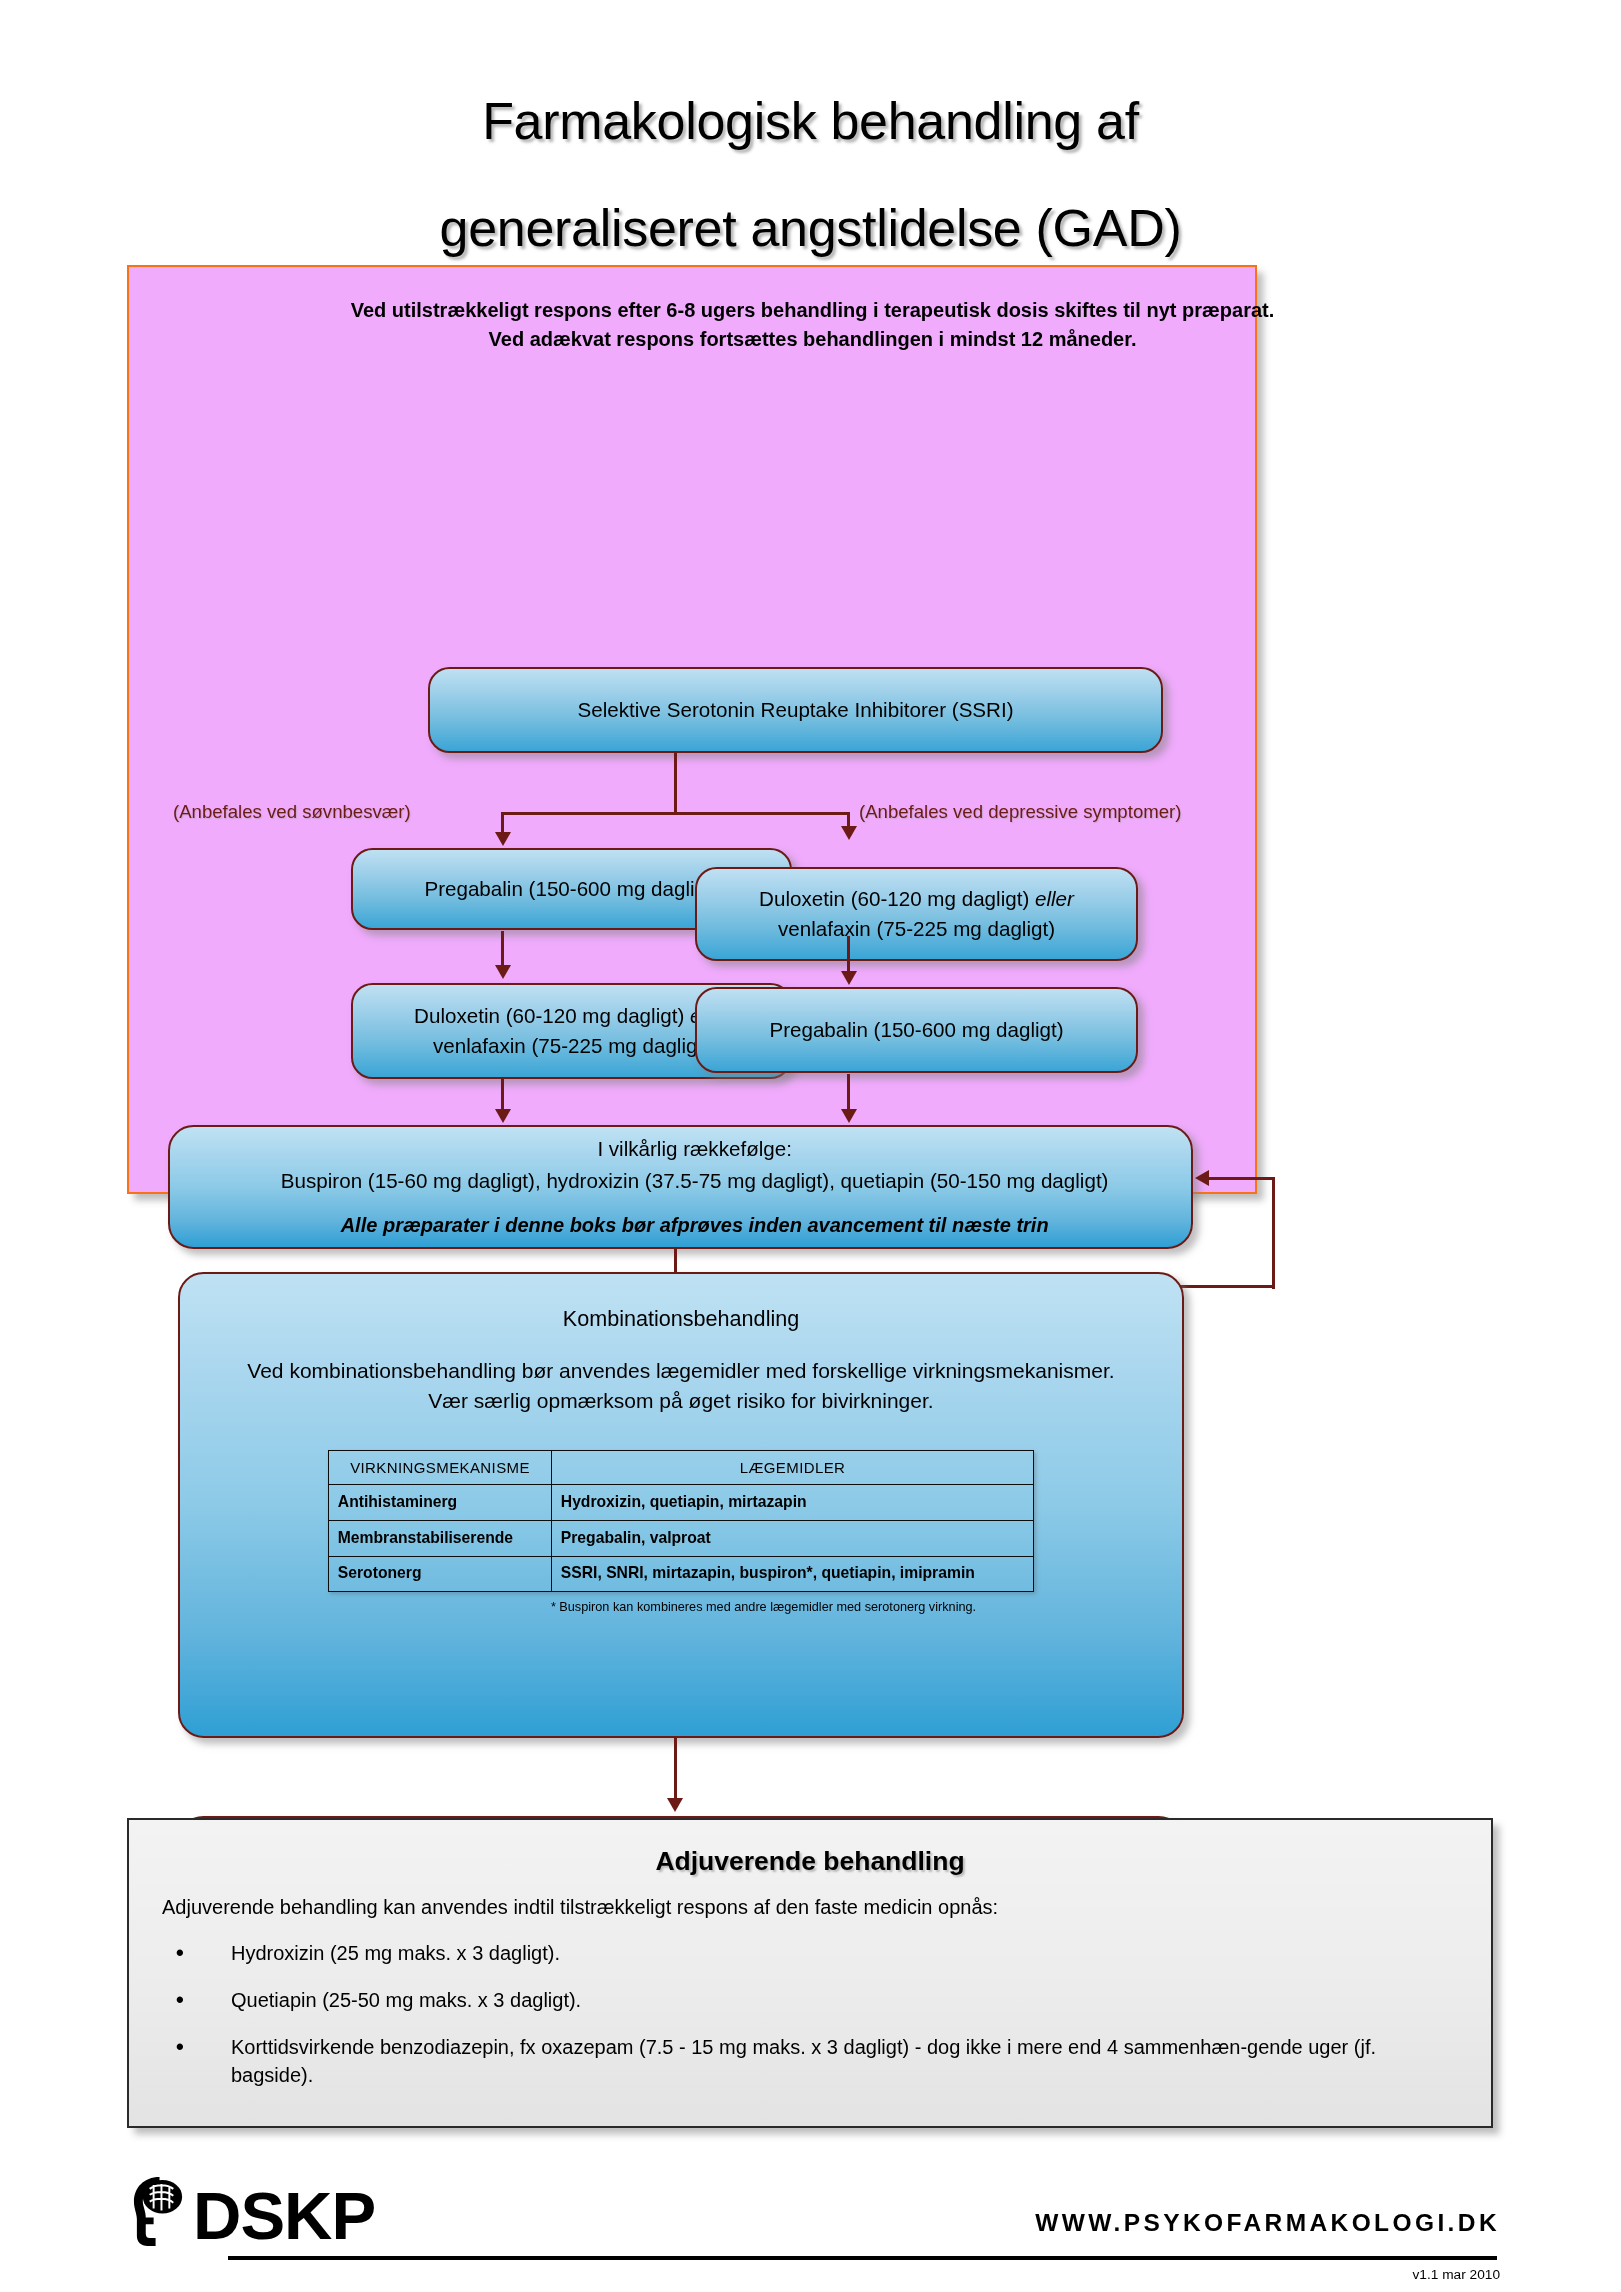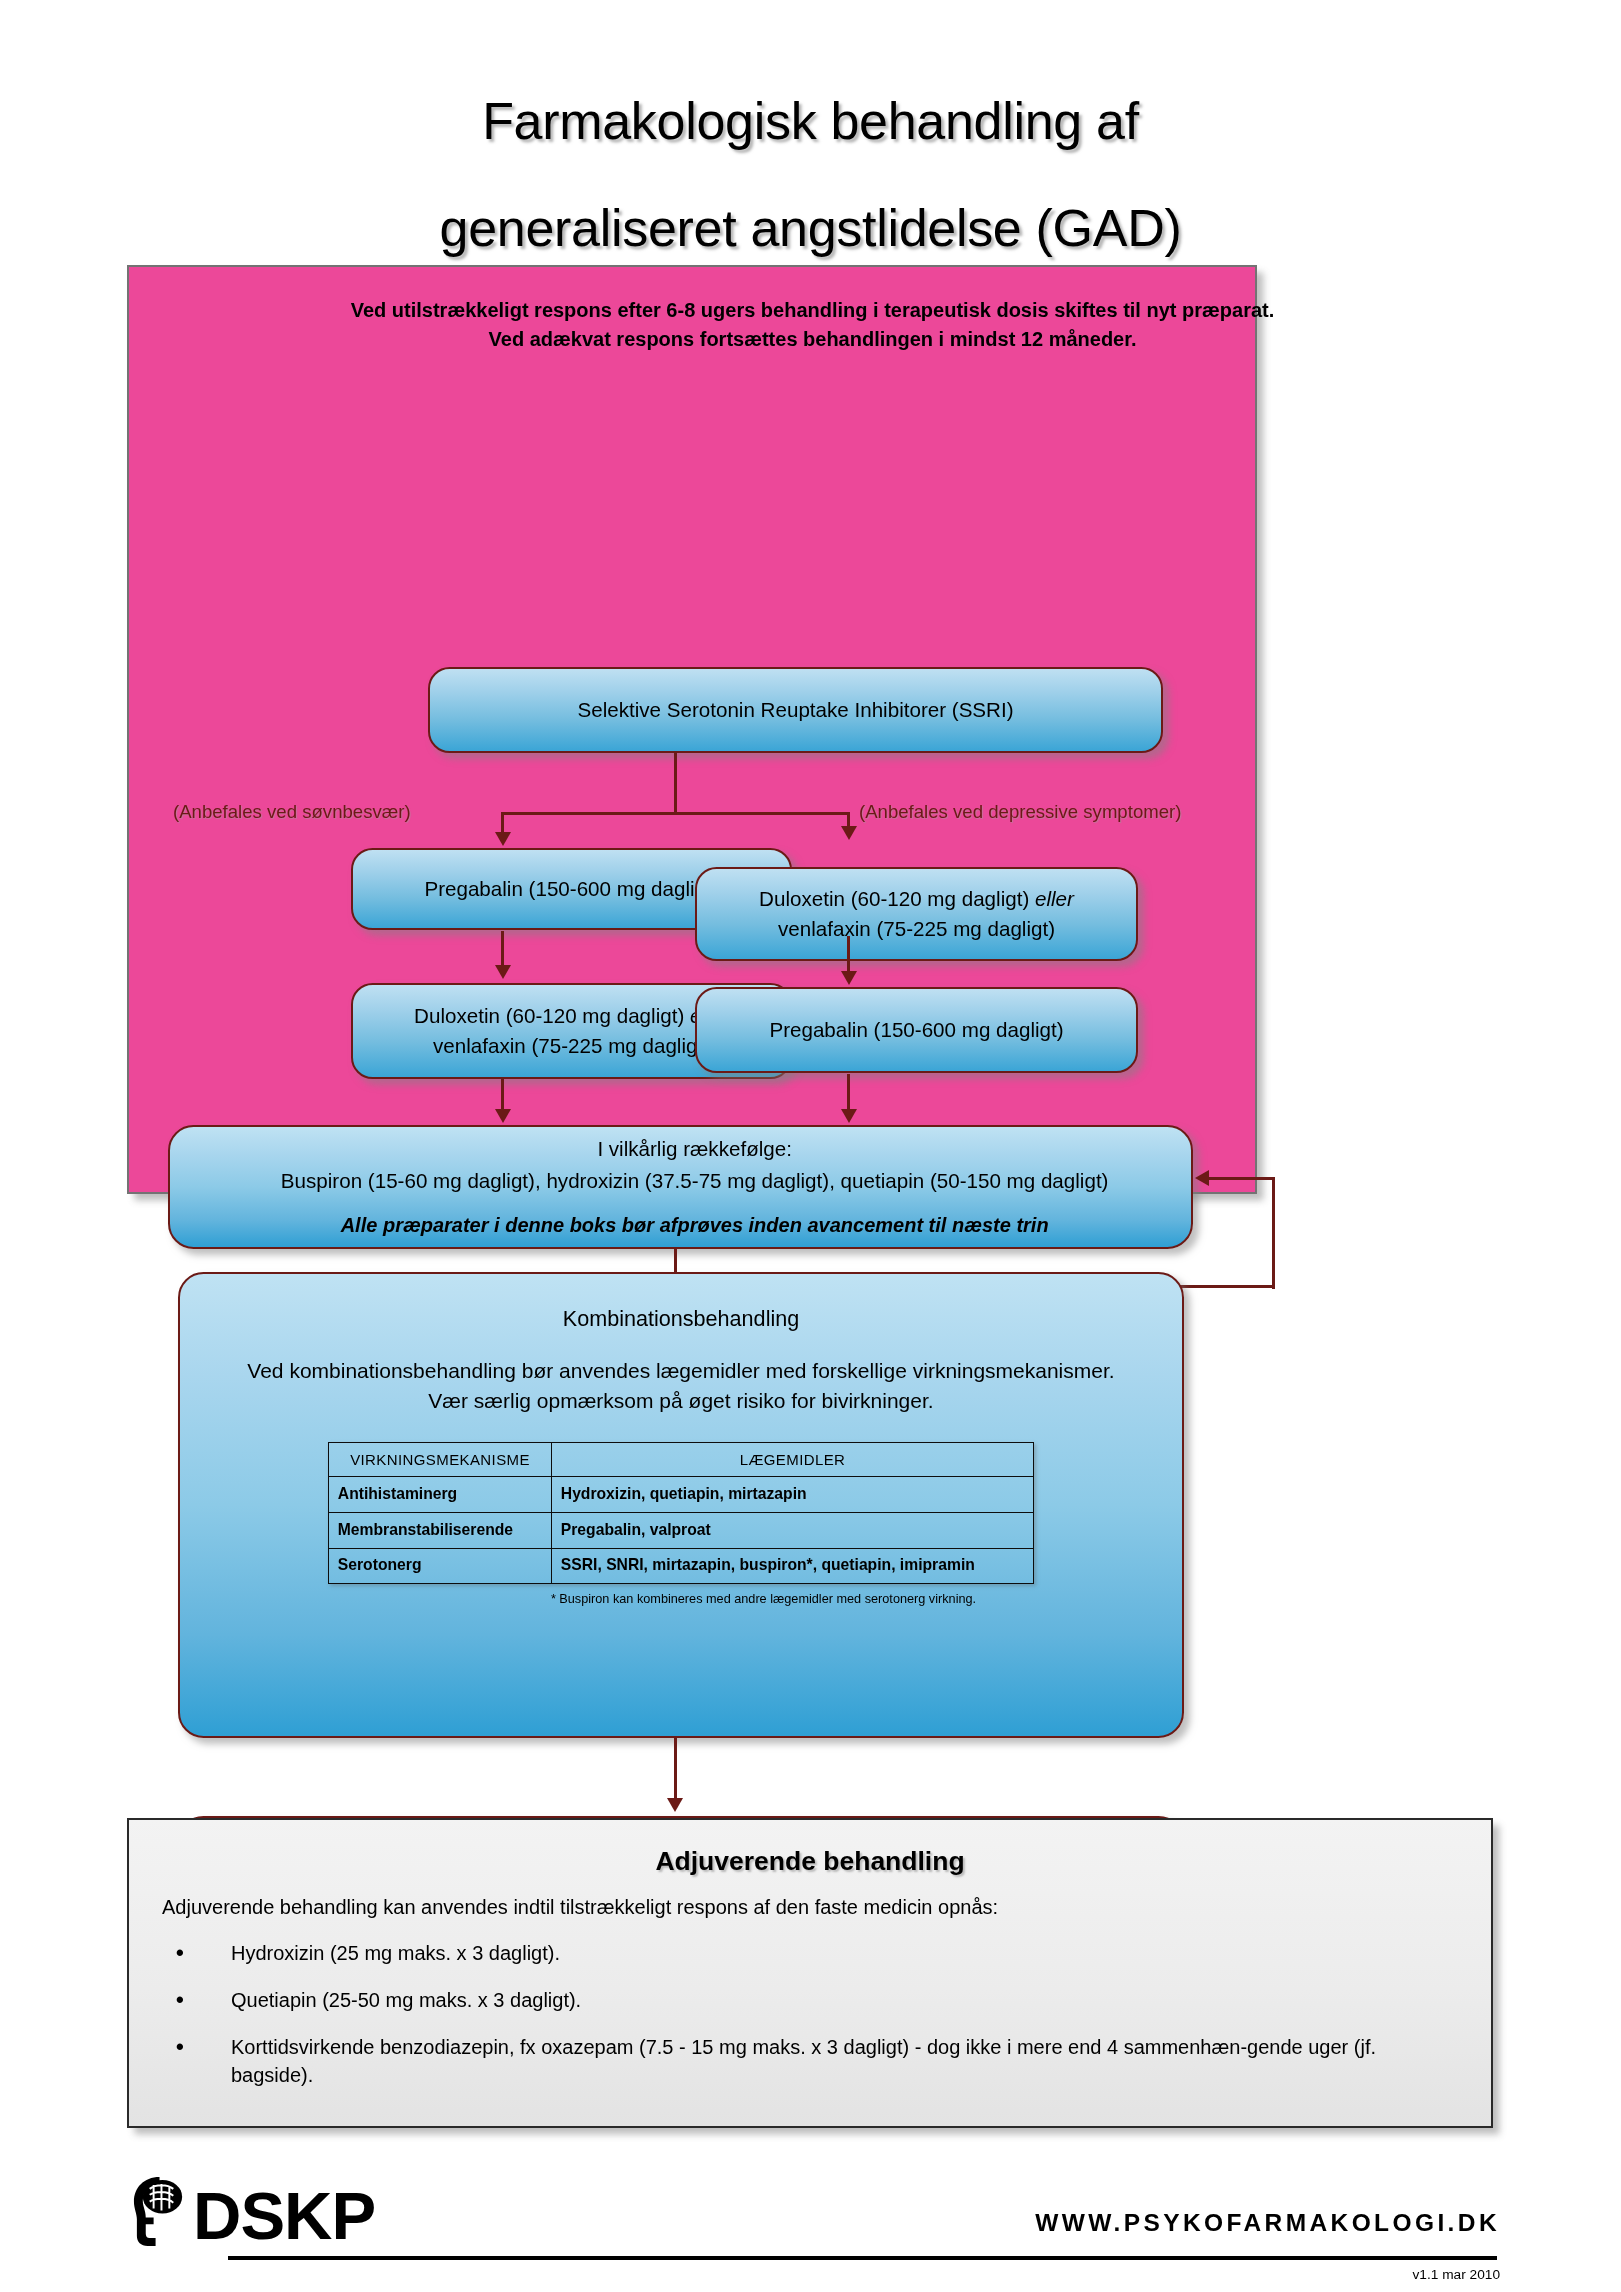--- a/index.html
+++ b/index.html
@@ -27,22 +27,22 @@
     text-shadow: 2.9px 2.9px 2.9px rgba(120,120,120,0.55);
     letter-spacing: -0.3px;
   }
   .title span { display: block; margin-top: 46px; }
 
   
   .flow-frame {
     position: absolute;
     left: 127px; top: 265px;
     width: 1130px; height: 929px;
-    background: #ec4899;
-    border: 2px solid #737373;
+    background: #f0abfc;
+    border: 2px solid #f97316;
     box-shadow: 6.9px 6.9px 6.9px rgba(110,110,110,0.45);
   }
 
   .intro {
     position: absolute;
     left: 59px; top: 29px;
     width: 1249px;
     text-align: center;
     font-size: 20px;
     font-weight: bold;
@@ -84,21 +84,21 @@
                 border-radius: 25.5px; align-items: flex-start; }
   #box-benzo  { left: 49px; top: 1549px; width: 1006px; height: 88px;
                 border-radius: 25.5px; }
 
   .vilk-l1 { margin-bottom: 2px; }
   .vilk-l3 { margin-top: 15.7px; font-style: italic; font-weight: bold; font-size: 20px; }
 
   
   .komb-wrap { width: 100%; padding-top: 23.5px; }
   .komb-title { font-size: 21.6px; text-align: center; margin-bottom: 21.6px; }
-  .komb-lead { font-size: 21px; text-align: center; line-height: 1.42; margin-bottom: 26px; }
+  .komb-lead { font-size: 21px; text-align: center; line-height: 1.42; margin-bottom: 34px; }
 
   table.mech {
     border-collapse: collapse;
     margin: 0 auto;
     width: 706px;
     background: transparent;
     box-shadow: 2px 2px 3.9px rgba(90,90,90,0.35);
   }
   table.mech th, table.mech td {
     border: 1.5px solid #0d0d0d;

